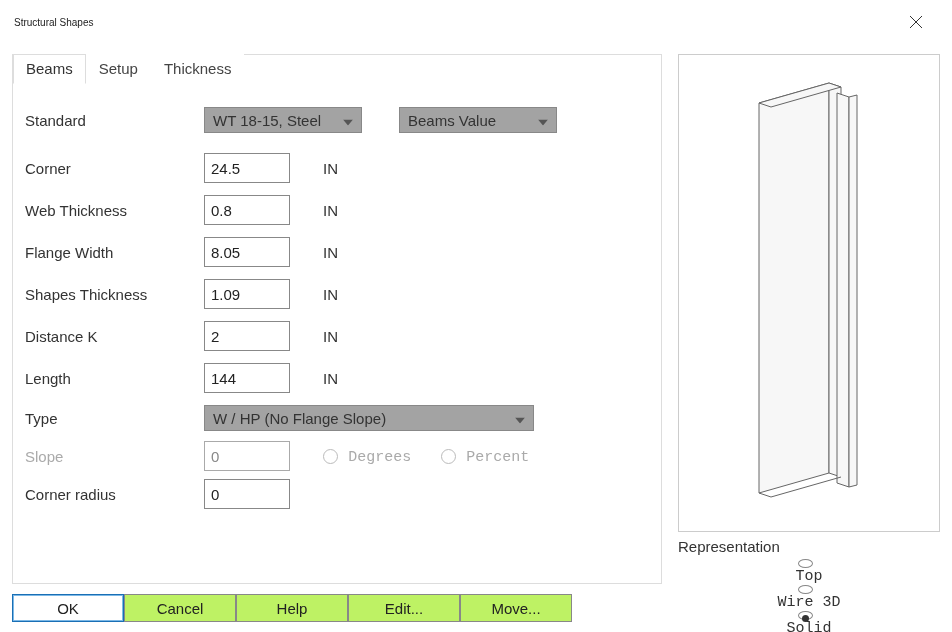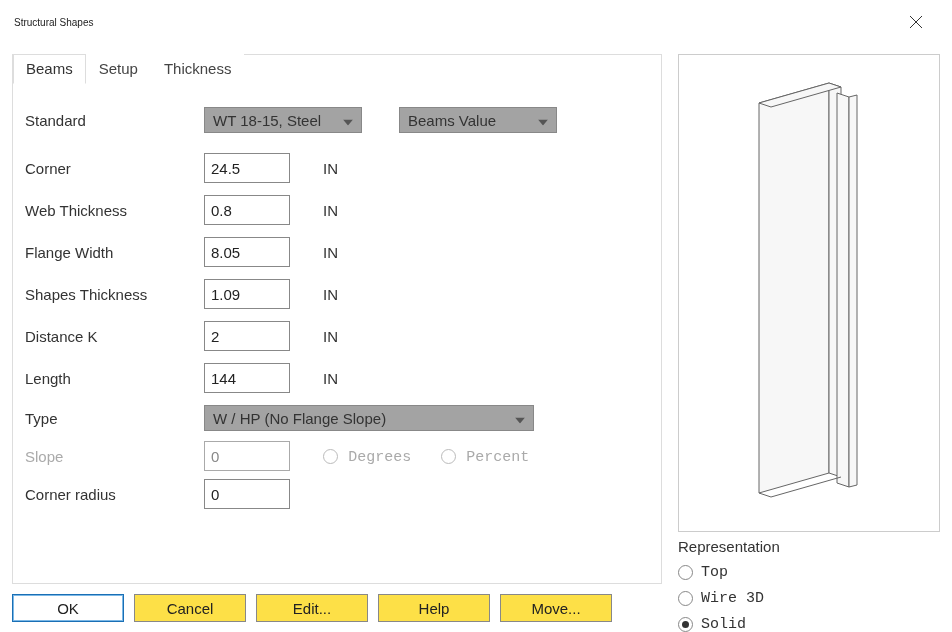--- a/index.html
+++ b/index.html
@@ -35,31 +35,31 @@
   .select.mid2 { width:158px; margin-left:18px; }
   .caret svg { width:10px; height:6px; fill:#555; }
 
   .radio-group { display:flex; align-items:center; gap:30px; margin-left:14px; }
   .radio { width:15px; height:15px; border:1px solid #888; border-radius:50%; display:inline-block; vertical-align:middle; margin-right:6px; position:relative; background:#fff; }
   .radio.disabled { border-color:#bbb; }
   .radio.selected::after { content:""; position:absolute; left:3px; top:3px; width:7px; height:7px; border-radius:50%; background:#333; }
   .radio-label { color:#333;font-family:Liberation Mono, monospace; }
   .radio-label.disabled { color:#aaa; }
 
-  .button-row { position:absolute; left:12px; bottom:10px; display:flex; gap:10px; }
-  .btn { width:112px; height:28px; border:1px solid #888; background:#fde047; display:flex; align-items:center; justify-content:center; color:#222; cursor:default; }
+  .button-row { position:absolute; left:12px; bottom:10px; display:flex; }
+  .btn { width:112px; height:28px; border:1px solid #888; background:#bef264; display:flex; align-items:center; justify-content:center; color:#222; cursor:default; }
   .btn.primary { border:1px solid #1a6fb5; background:#fff; box-shadow: inset 0 0 0 1px #7cb8e6; }
 
   .right-panel { position:absolute; right:12px; top:10px; width:262px; height:572px; }
   .preview-box { border:1px solid #ccc; width:262px; height:478px; background:#fff; display:flex; align-items:center; justify-content:center; }
   .preview-box svg { width:160px; height:440px; }
 
   .rep { margin-top:6px; }
   .rep-title { color:#333; margin-bottom:4px; }
-  .rep-row { display:flex; align-items:center; height:26px; }
+  .rep-row { display:flex; align-items:center; height:26px;flex-direction:column; }
   .rep-row .radio { margin-right:8px; }
 </style>
 </head>
 <body>
 
 <div class="window">
 
   <div class="titlebar">
     <span class="title">Structural Shapes</span>
     <div class="close-x">
@@ -164,22 +164,22 @@
           <div class="lbl">Corner radius</div>
           <div class="val"><input value="0" style=""></div>
         </div>
 
       </div>
     </div>
 
     <div class="button-row">
       <div class="btn primary">OK</div>
       <div class="btn">Cancel</div>
+      <div class="btn">Help</div>
       <div class="btn">Edit...</div>
-      <div class="btn">Help</div>
       <div class="btn">Move...</div>
     </div>
 
     <div class="right-panel">
       <div class="preview-box">
         <svg viewBox="0 0 160 440">
           <g stroke="#666" stroke-width="1" fill="#f7f7f7">
 
             <polygon points="30,30 100,10 100,400 30,420"></polygon>
             <polygon points="100,10 112,14 112,404 100,400"></polygon>

